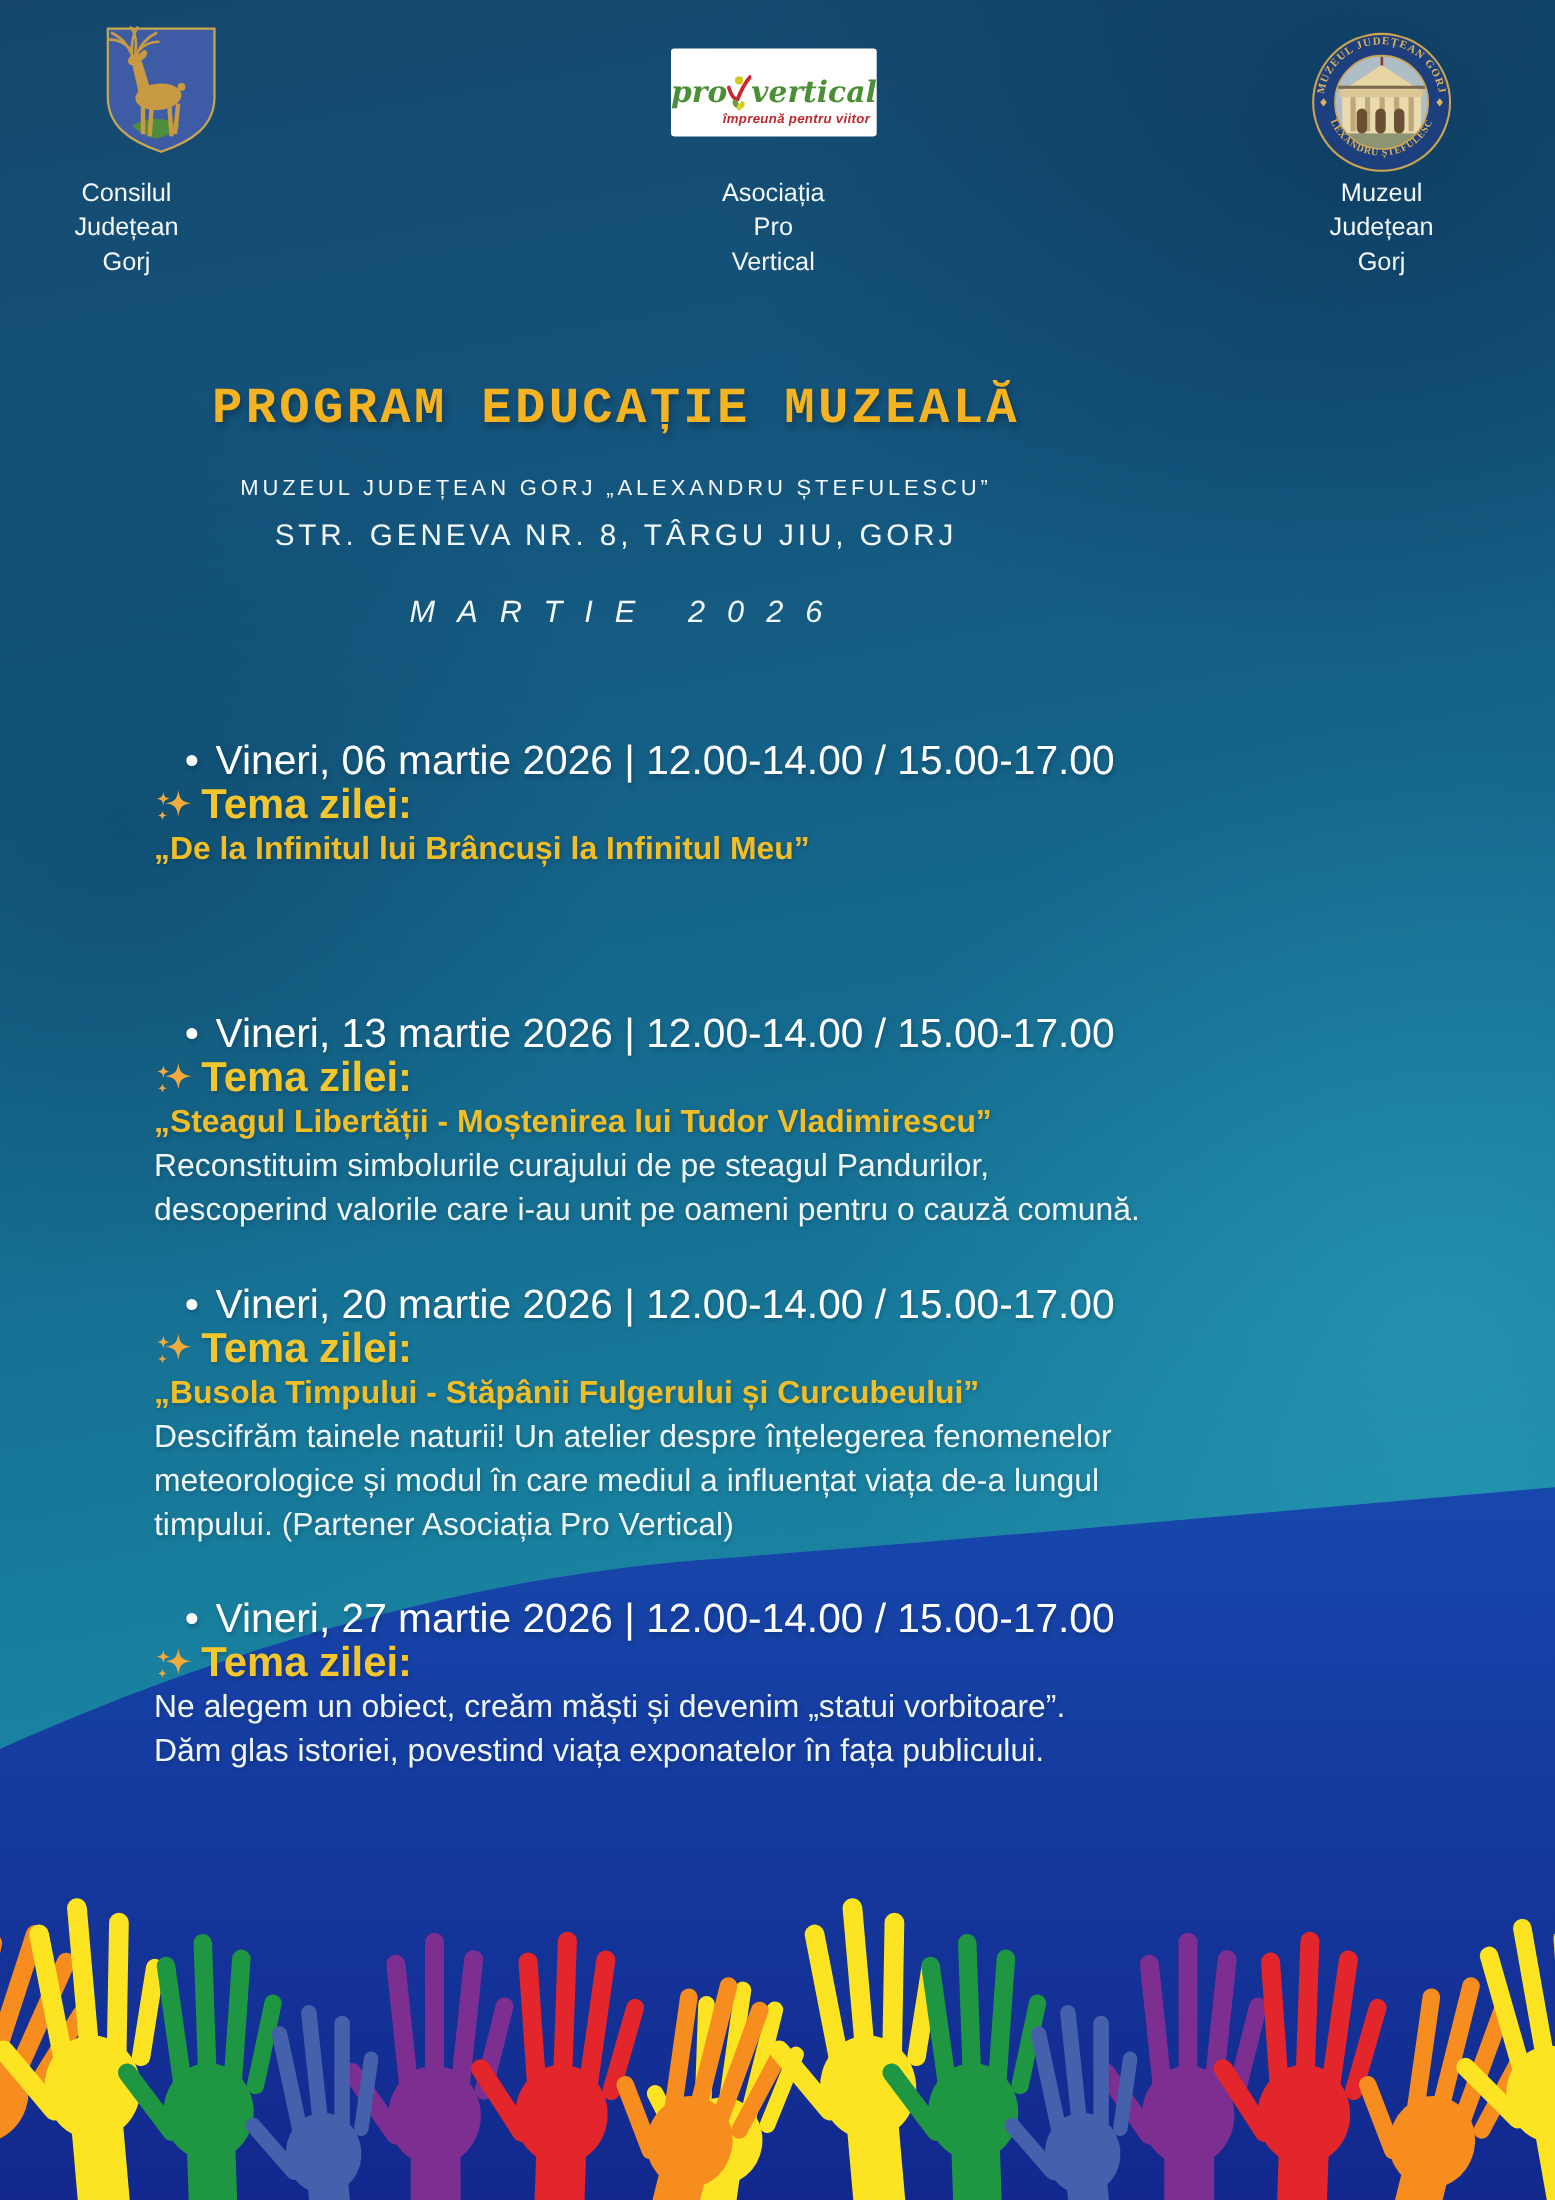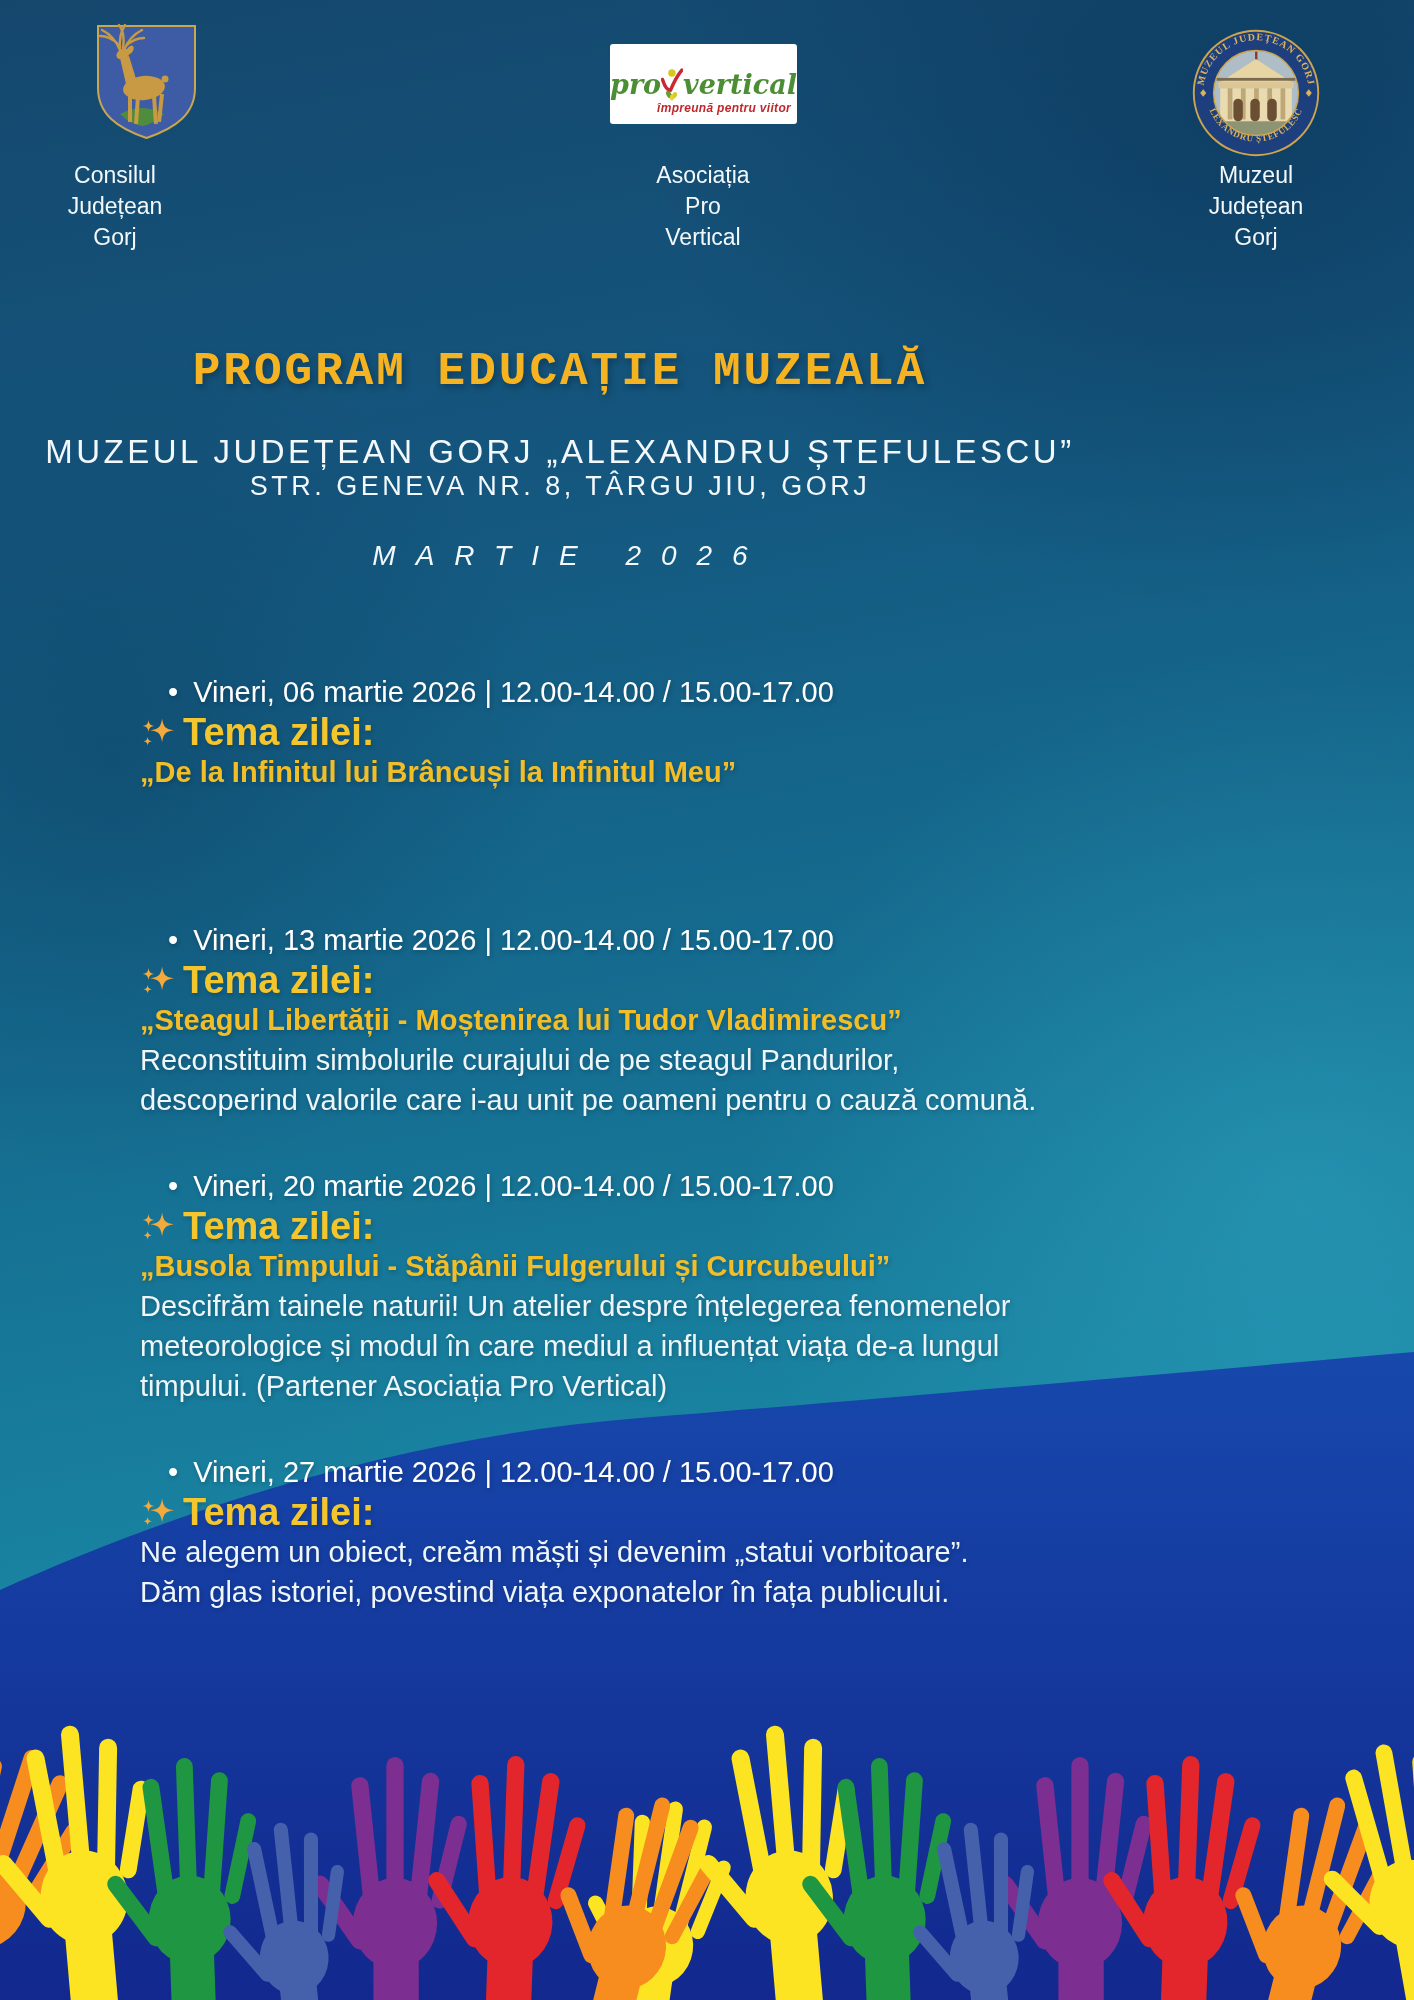--- a/index.html
+++ b/index.html
@@ -29,27 +29,27 @@
   .badge{position:absolute;left:1190px;top:27px;width:132px;height:132px;}
   .org-label{position:absolute;top:160px;color:#f3f8fb;font-size:23px;line-height:31px;text-align:center;font-weight:400;}
   .org-left{left:15px;width:200px;}
   .org-center{left:608px;width:190px;}
   .org-right{left:1156px;width:200px;}
 
   
   .page-title{position:absolute;top:346px;left:0;width:1120px;text-align:center;
     color:#f6b321;font-size:46px;font-weight:800;letter-spacing:3px;
     text-shadow:2px 3px 6px rgba(8,30,52,.45);font-family:Liberation Mono, monospace;}
-  .sub1{position:absolute;top:433px;left:0;width:1120px;text-align:center;color:#f2f8fb;font-size:33px;letter-spacing:3.5px;}
+  .sub1{position:absolute;top:433px;left:0;width:1120px;text-align:center;color:#f2f8fb;font-size:20px;letter-spacing:3.5px;}
   .sub2{position:absolute;top:471px;left:0;width:1120px;text-align:center;color:#f2f8fb;font-size:27px;letter-spacing:3.5px;}
   .month{position:absolute;top:540px;left:0;width:1140px;text-align:center;color:#f2f8fb;font-size:28px;letter-spacing:20px;font-style:italic;}
 
   
   .event{position:absolute;left:140px;width:1200px;text-shadow:1px 2px 4px rgba(0,20,40,.25);}
-  .event-date{margin-left:28px;color:#ffffff;font-size:29px;line-height:40px;}
+  .event-date{margin-left:28px;color:#ffffff;font-size:37px;line-height:40px;}
   .event-date .bullet{display:inline-block;margin-right:15px;}
   .tema-row{color:#f4c62e;font-weight:bold;font-size:38px;line-height:40px;display:flex;align-items:center;}
   .sparkle{width:34px;height:34px;margin-right:9px;flex:0 0 auto;}
   .event-theme{color:#f2be27;font-weight:bold;font-size:29px;line-height:40px;}
   .event-desc{color:#eef6fa;font-size:29px;line-height:40px;white-space:pre-line;}
   .ev0{top:672px;} .ev1{top:920px;} .ev2{top:1166px;} .ev3{top:1452px;}
 </style>
 </head>
 <body>
 

